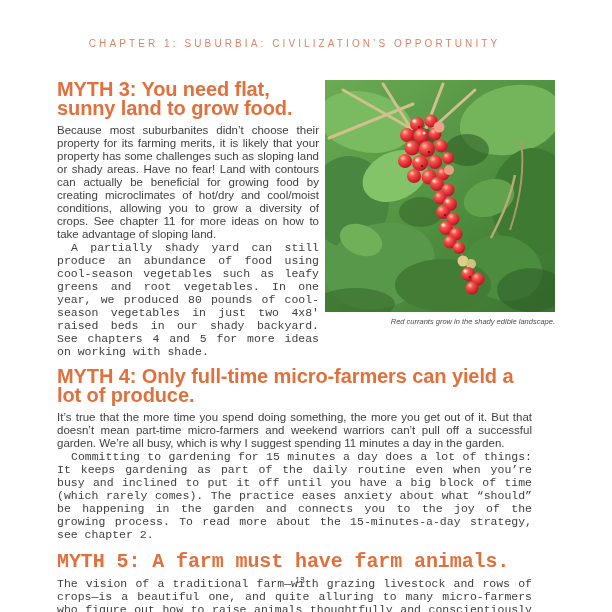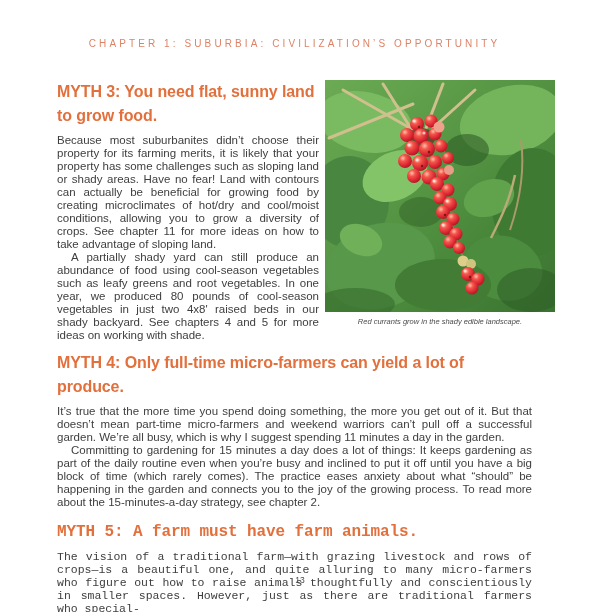--- a/index.html
+++ b/index.html
@@ -19,38 +19,38 @@
     letter-spacing: 3.1px;
     color: #de8266;
     text-transform: uppercase;
     white-space: nowrap;
   }
   .columns { display: flex; gap: 6px; margin-top: 31px; }
   .col-left { width: 262px; flex: 0 0 262px; }
   .col-right { width: 230px; flex: 0 0 230px; margin-left: auto; }
   h2.myth {
     margin: 0 0 6px 0;
-    font-size: 16px;
-    line-height: 24px;
+    font-size: 20px;
+    line-height: 19px;
     font-weight: 700;
     color: #e2703c;
     letter-spacing: -0.1px;
   }
   .body p {
     margin: 0;
     font-size: 11.5px;
     line-height: 13px;
     text-align: justify;
     color: #3e3e3e;
   }
-  .body p + p { text-indent: 14px; }
+  .body p + p { text-indent: 14px; font-family: Liberation Mono, monospace; }
   .photo-frame { width: 230px; height: 232px; overflow: hidden; }
   .caption {
     margin-top: 5px;
-    text-align: center;
+    text-align: right;
     font-style: italic;
     font-size: 7.5px;
     color: #4a4a4a;
   }
   .section { margin-top: 9px; }
   .section.myth5 { margin-top: 11px; font-family: Liberation Mono, monospace; }
   .footer {
     position: absolute;
     left: 0; right: 12px; bottom: 27px;
     text-align: center;

